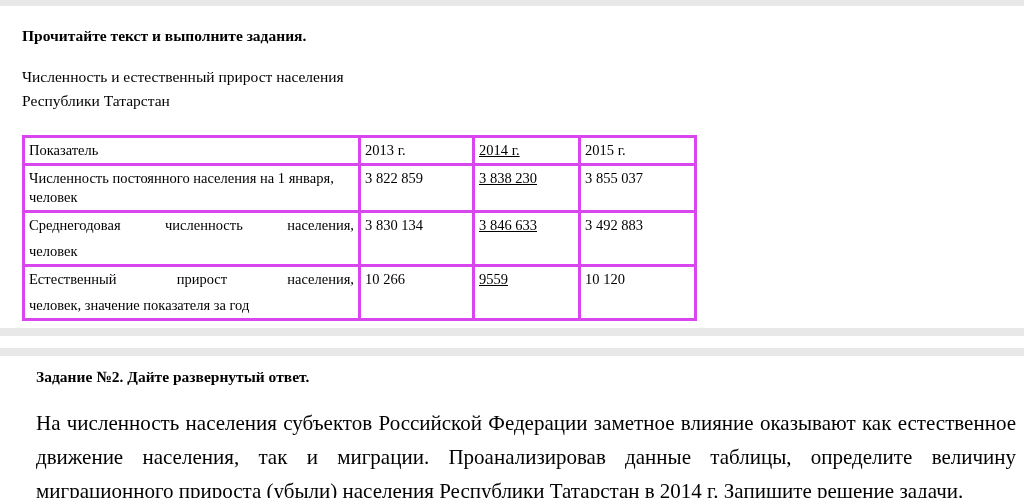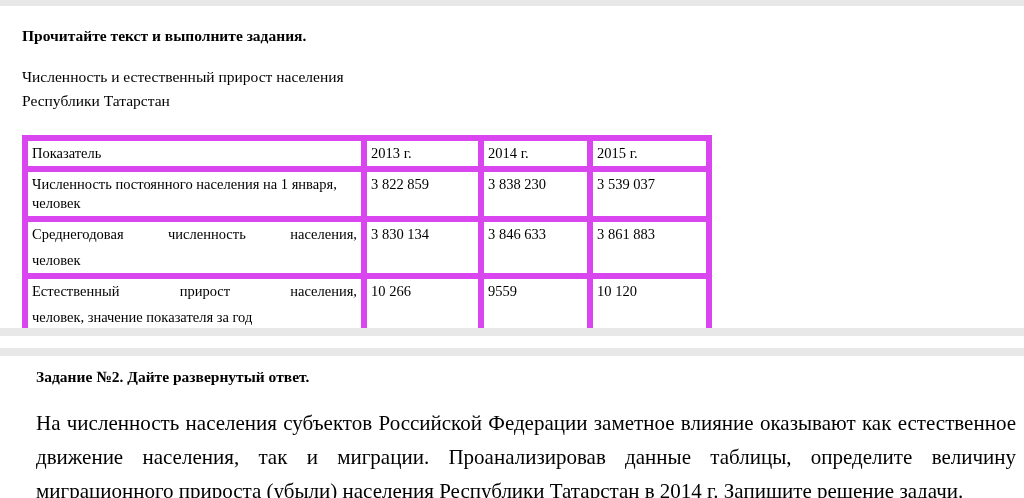--- a/index.html
+++ b/index.html
@@ -49,27 +49,27 @@
     margin: 0 0 22px 0;
   }
   table.data {
     border-collapse: collapse;
     table-layout: fixed;
     width: 630px;
     font-size: 14.5px;
     line-height: 1.25;
   }
   table.data td {
-    border: 6px solid #d946ef;
+    border: 3px solid #d946ef;
     vertical-align: top;
     padding: 3px 4px 4px 4px;
   }
   .col-0 { width: 325px; }
   .col-1 { width: 103px; font-family: Liberation Serif, serif; }
-  .col-2 { width: 95px; }
+  .col-2 { width: 95px; text-decoration: underline; }
   .col-3 { width: 105px; }
   .justify-cell {
     text-align: justify;
     text-align-last: justify;
   }
   .justify-cell > span.lastline {
     display: block;
     text-align: center;
     text-align-last: left;
     margin-top: 8px;
@@ -128,31 +128,31 @@
           <td class="col-3">2015 г.</td>
         </tr>
 
         <tr>
           <td class="col-0">
             <span>Численность постоянного населения на 1</span>
             <span class="lastline">января, человек</span>
           </td>
           <td class="col-1">3 822 859</td>
           <td class="col-2">3 838 230</td>
-          <td class="col-3">3 539 037</td>
+          <td class="col-3">3 855 037</td>
         </tr>
 
         <tr>
           <td class="col-0 justify-cell">
             <span>Среднегодовая численность населения,</span>
             <span class="lastline">человек</span>
           </td>
           <td class="col-1">3 830 134</td>
           <td class="col-2">3 846 633</td>
-          <td class="col-3">3 861 883</td>
+          <td class="col-3">3 492 883</td>
         </tr>
 
         <tr>
           <td class="col-0 justify-cell">
             <span>Естественный прирост населения,</span>
             <span class="lastline">человек, значение показателя за год</span>
           </td>
           <td class="col-1">10 266</td>
           <td class="col-2">9559</td>
           <td class="col-3">10 120</td>

